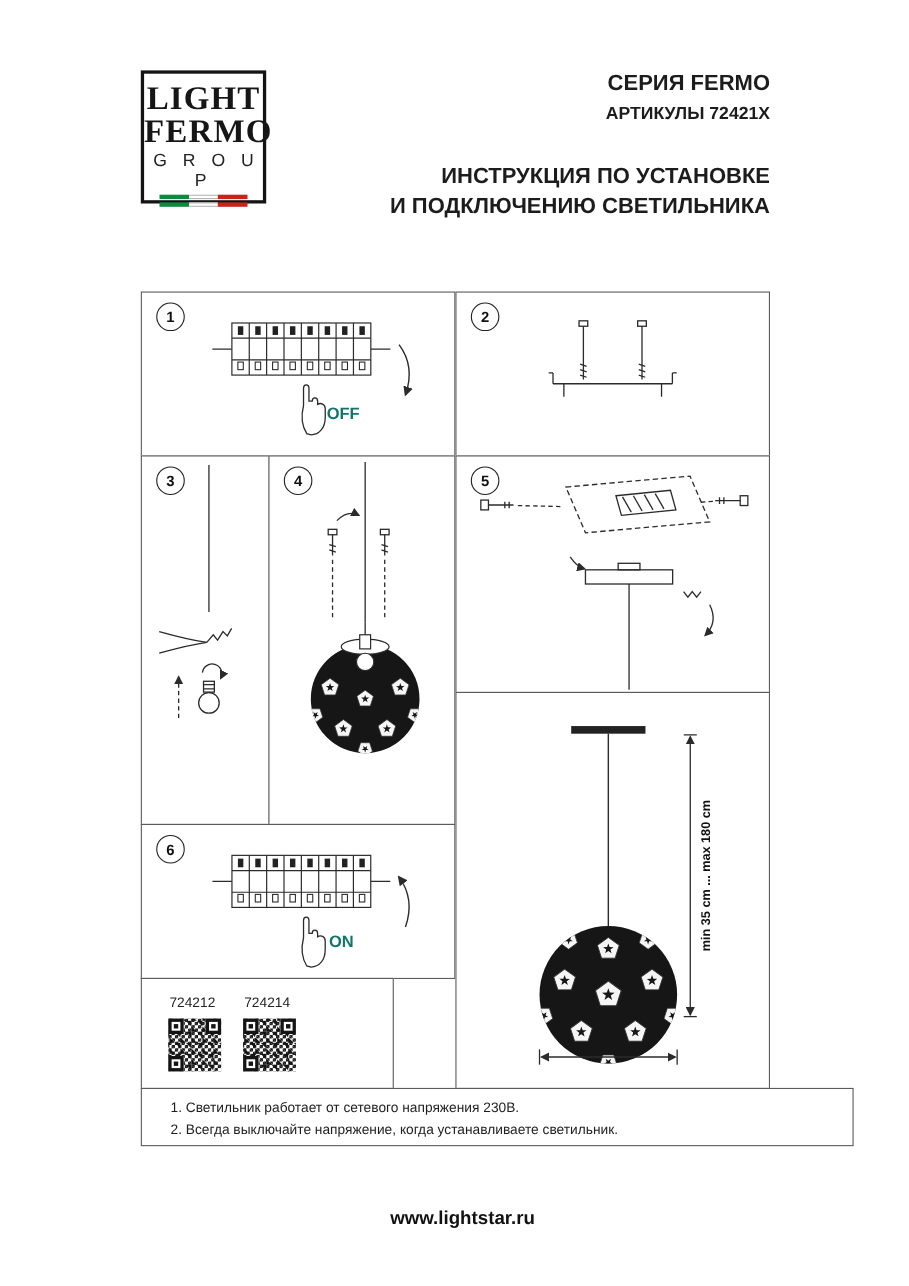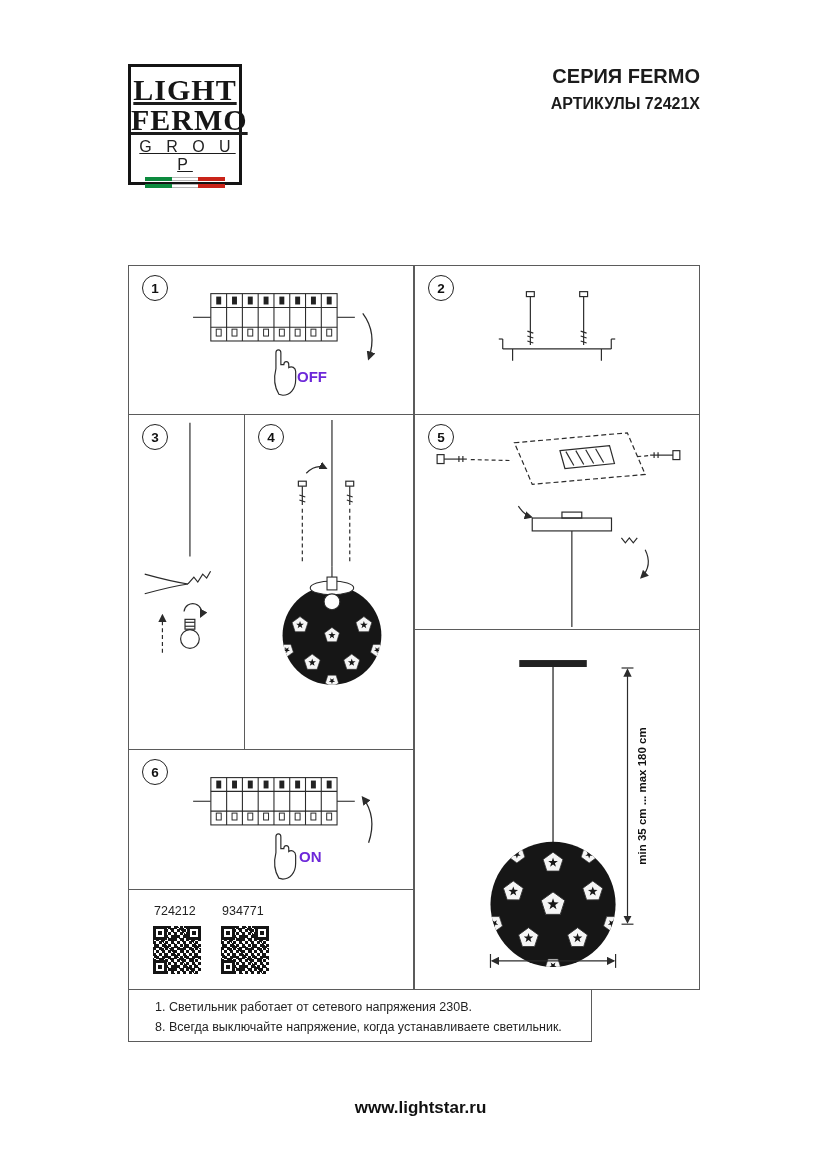--- a/index.html
+++ b/index.html
@@ -1,39 +1,39 @@
 <!DOCTYPE html>
 <html><head>
 <meta charset="utf-8">
 <style>
   * { margin:0; padding:0; box-sizing:border-box; }
   html,body { background:#ffffff; }
   body { font-family:"Liberation Sans", sans-serif; color:#1c1c1c; }
   .page { position:relative; width:826px; height:1169px; background:#fff; overflow:hidden; }
 
   
-  .logo-box { position:absolute; left:128px; top:64px; width:114px; height:121px; border:3px solid #141414; text-align:center; padding-top:8px; background:#fff;text-decoration:underline; }
+  .logo-box { position:absolute; left:128px; top:64px; width:114px; height:121px; border:3px solid #141414; text-align:center; padding-top:8px; background:#fff; }
   .logo-word { font-family:"Liberation Serif", serif; font-weight:bold; font-size:30px; line-height:30px; letter-spacing:1px; color:#161616; }
   .logo-group { font-size:16px; letter-spacing:5px; margin-top:3px; color:#222; text-indent:5px; }
   .flag-row { display:flex; height:4px; margin:3px 14px 0; }
   .flag-row .g { flex:1; background:#0c8a3e; }
   .flag-row .w { flex:1; background:#fff; border-top:1px solid #b5b5b5; border-bottom:1px solid #b5b5b5; }
   .flag-row .r { flex:1; background:#c92318; }
 
   
   .hdr-right { position:absolute; right:126px; top:62px; text-align:right; font-weight:bold; }
   .hdr-series { font-size:20px; line-height:28px;text-align:right; }
   .hdr-articles { font-size:16px; line-height:28px; }
   .hdr-title { position:absolute; right:126px; top:146px; text-align:right; font-weight:bold; font-size:20px; line-height:28px; }
 
   
   .panel { position:absolute; border:1px solid #5b5b5b; background:#fff; }
   .step-circle { position:absolute; left:13px; top:9px; width:26px; height:26px; border:1.6px solid #222; border-radius:50%; display:flex; align-items:center; justify-content:center; font-size:13.5px; font-weight:bold; color:#111; background:#fff; z-index:2; }
   .ill { position:absolute; left:0; top:0; width:100%; height:100%; }
-  .switch-label { position:absolute; font-size:15px; font-weight:bold; color:#6d28d9; z-index:2; }
+  .switch-label { position:absolute; font-size:15px; font-weight:bold; color:#0f766e; z-index:2; }
 
   
   .dim-label-v { position:absolute; left:642px; top:796px; transform:translate(-50%,-50%) rotate(-90deg); font-size:11.5px; font-weight:bold; white-space:nowrap; color:#111; }
   .dim-label-h { position:absolute; left:553px; top:989px; transform:translateX(-50%); font-size:11.5px; font-weight:bold; color:#111; }
 
   
   .article-code { position:absolute; font-size:12.5px; color:#222; }
   .qr { position:absolute; width:48px; height:48px; background-color:#fff;
         background-image:
           linear-gradient(45deg,#141414 25%,transparent 25%,transparent 75%,#141414 75%),
@@ -117,20 +117,24 @@
         <span class="g"></span>
         <span class="w"></span>
         <span class="r"></span>
       </div>
   </div>
 
   <div class="hdr-right">
     <div class="hdr-series">СЕРИЯ FERMO</div>
     <div class="hdr-articles">АРТИКУЛЫ 72421X</div>
   </div>
+  <div class="hdr-title">
+    <div>ИНСТРУКЦИЯ ПО УСТАНОВКЕ</div>
+    <div>И ПОДКЛЮЧЕНИЮ СВЕТИЛЬНИКА</div>
+  </div>
 
   <div class="panel" style="left:128px;top:265px;width:286px;height:150px">
     <div class="step-circle">
         <span>1</span>
       </div>
     <svg class="ill" viewBox="0 0 286 150">
       <use href="#breaker"></use>
       <path d="M236,48 Q251,68 242,94" stroke="#2b2b2b" stroke-width="1.3" fill="none" marker-end="url(#mArr)"></path>
     </svg>
     <div class="switch-label" style="left:168px;top:102px">OFF</div>
@@ -293,37 +297,37 @@
     <div class="step-circle">
         <span>6</span>
       </div>
     <svg class="ill" viewBox="0 0 286 141">
       <use href="#breaker"></use>
       <path d="M242,94 Q251,68 236,48" stroke="#2b2b2b" stroke-width="1.3" fill="none" marker-end="url(#mArr)"></path>
     </svg>
     <div class="switch-label" style="left:170px;top:98px">ON</div>
   </div>
 
-  <div class="panel" style="left:128px;top:889px;width:286px;height:101px">
+  <div class="panel" style="left:128px;top:889px;width:230px;height:101px">
     <div class="article-code" style="left:25px;top:14px">724212</div>
-    <div class="article-code" style="left:93px;top:14px">934771</div>
+    <div class="article-code" style="left:93px;top:14px">724214</div>
     <div class="qr" style="left:24px;top:36px">
       <span class="finder f-tl"></span>
         <span class="finder f-tr"></span>
         <span class="finder f-bl"></span>
     </div>
     <div class="qr" style="left:92px;top:36px">
       <span class="finder f-tl"></span>
         <span class="finder f-tr"></span>
         <span class="finder f-bl"></span>
     </div>
   </div>
 
-  <div class="panel" style="left:128px;top:989px;width:464px;height:53px">
+  <div class="panel" style="left:128px;top:989px;width:648px;height:53px">
     <div class="notes" style="position:absolute;left:26px;top:7px">
       <div>1. Светильник работает от сетевого напряжения 230В.</div>
-      <div>8. Всегда выключайте напряжение, когда устанавливаете светильник.</div>
+      <div>2. Всегда выключайте напряжение, когда устанавливаете светильник.</div>
     </div>
   </div>
 
   <div class="footer-url">www.lightstar.ru</div>
 
 </div>
 
 </body></html>

